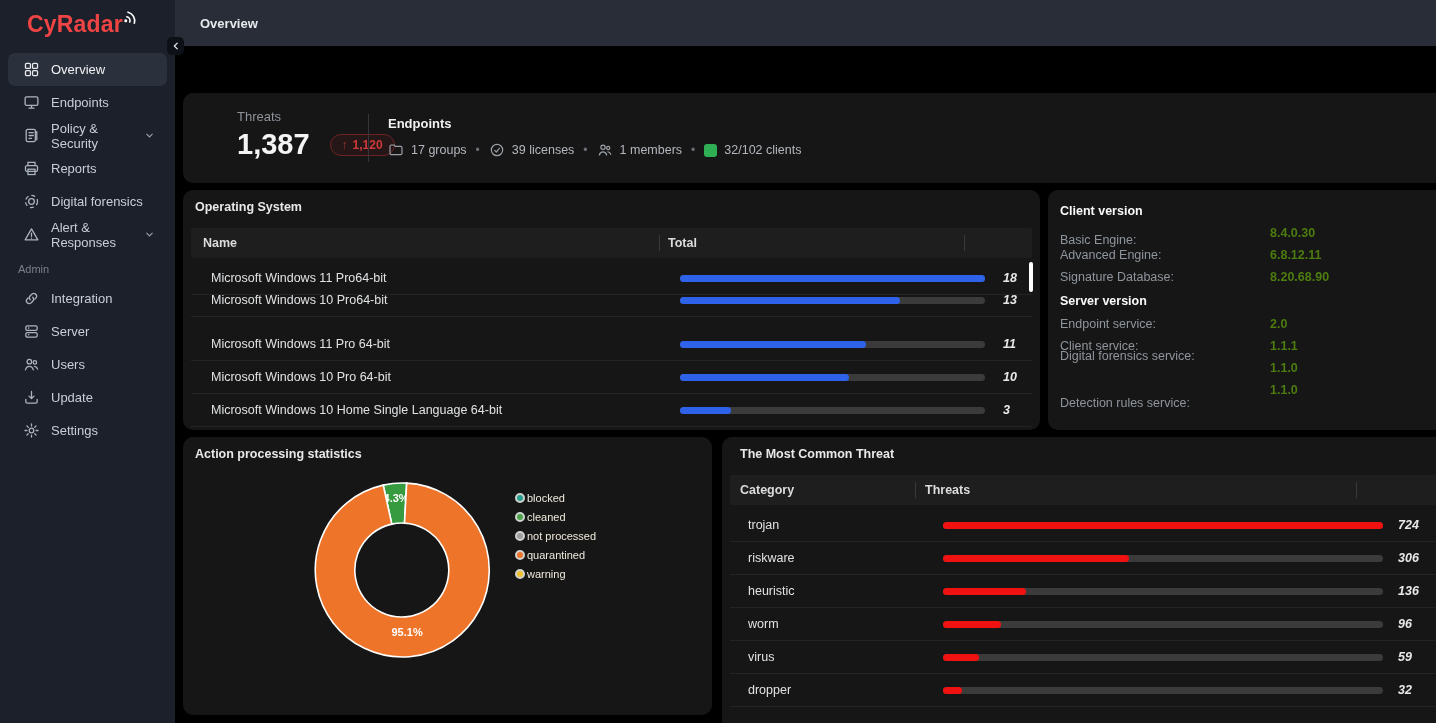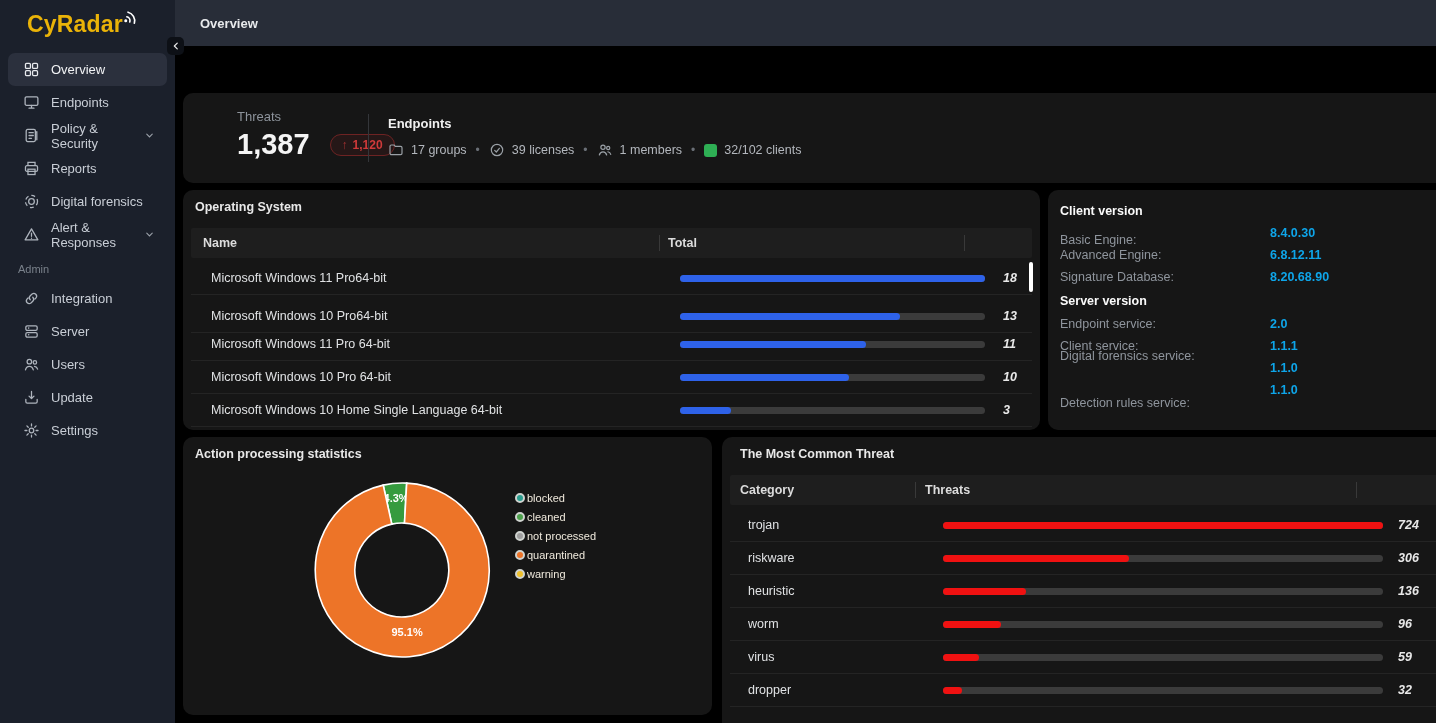--- a/index.html
+++ b/index.html
@@ -4,21 +4,21 @@
 <style>
   * { margin:0; padding:0; box-sizing:border-box; }
   html,body { width:1436px; height:723px; overflow:hidden; background:#000;
     font-family:"Liberation Sans","DejaVu Sans",sans-serif; }
   svg { display:block; }
 
   
   .sidebar { position:absolute; left:0; top:0; width:175px; height:723px;
     background:#1b202b; z-index:2; }
   .logo-row { height:48px; display:flex; align-items:center; padding-left:27px; }
-  .logo-text { color:#eab308; font-size:23px; font-weight:700; letter-spacing:.2px; }
+  .logo-text { color:#ef4444; font-size:23px; font-weight:700; letter-spacing:.2px; }
   .logo-signal { margin:-14px 0 0 1px; color:#fff; }
   .nav { margin-top:5px; }
   .nav-item { height:33px; display:flex; align-items:center; gap:11px;
     padding:0 12px 0 15px; margin:0 8px; border-radius:7px; color:#c9ced6;
     font-size:13px; cursor:pointer; }
   .nav-item.active { background:#2b303d; color:#f2f3f5; }
   .nav-ico { width:17px; height:17px; flex:0 0 17px; color:#aeb4bd; }
   .nav-item.active .nav-ico { color:#e8eaee; }
   .chev { margin-left:auto; color:#9aa0a9; }
   .nav-section { font-size:11px; color:#79808a; padding:12px 18px 7px; }
@@ -76,21 +76,21 @@
   .card-os .os-name { position:absolute; left:20px; }
   .card-os .bar-track { position:absolute; left:489px; width:305px; }
   .card-os .row-val { position:absolute; left:812px; }
   .os-scrollthumb { position:absolute; right:7px; top:72px; width:4px; height:30px;
     background:#fff; border-radius:2px; cursor:pointer; }
 
   
   .card-versions { left:873px; top:144px; right:-12px; height:240px; }
   .ver-title { position:absolute; left:12px; color:#fafafa; font-size:12.5px; font-weight:700; }
   .ver-label { position:absolute; left:12px; color:#8f959d; font-size:12.5px; }
-  .ver-value { position:absolute; left:222px; color:#0ea5e9; font-size:12.5px; font-weight:700; }
+  .ver-value { position:absolute; left:222px; color:#4d7c0f; font-size:12.5px; font-weight:700; }
 
   
   .card-action { left:8px; top:391px; width:529px; height:278px; }
   .donut-svg { position:absolute; left:124px; top:38px; }
   .donut-label { fill:#fff; font-size:11px; font-weight:700; text-anchor:middle;
     font-family:"Liberation Sans","DejaVu Sans",sans-serif; }
   .legend { position:absolute; left:332px; top:55px; display:flex;
     flex-direction:column; gap:7px; }
   .legend-item { display:flex; align-items:center; gap:2px; cursor:pointer; }
   .legend-dot { width:10px; height:10px; border-radius:50%;
@@ -310,21 +310,21 @@
       <span style="padding-left:8px; flex:0 0 304px;">Total</span>
       <span class="col-sep"></span>
     </div>
     <div class="trow" style="top:72px;">
       <span class="os-name">Microsoft Windows 11 Pro64-bit</span>
       <span class="bar-track">
           <span class="bar-fill" style="background: rgb(46, 98, 233); width: 100%;"></span>
         </span>
       <span class="row-val">18</span>
     </div>
-    <div class="trow" style="top:110px;">
+    <div class="trow" style="top:94px;">
       <span class="os-name">Microsoft Windows 10 Pro64-bit</span>
       <span class="bar-track">
           <span class="bar-fill" style="background: rgb(46, 98, 233); width: 72.2222%;"></span>
         </span>
       <span class="row-val">13</span>
     </div>
     <div class="trow" style="top:138px;">
       <span class="os-name">Microsoft Windows 11 Pro 64-bit</span>
       <span class="bar-track">
           <span class="bar-fill" style="background: rgb(46, 98, 233); width: 61.1111%;"></span>

